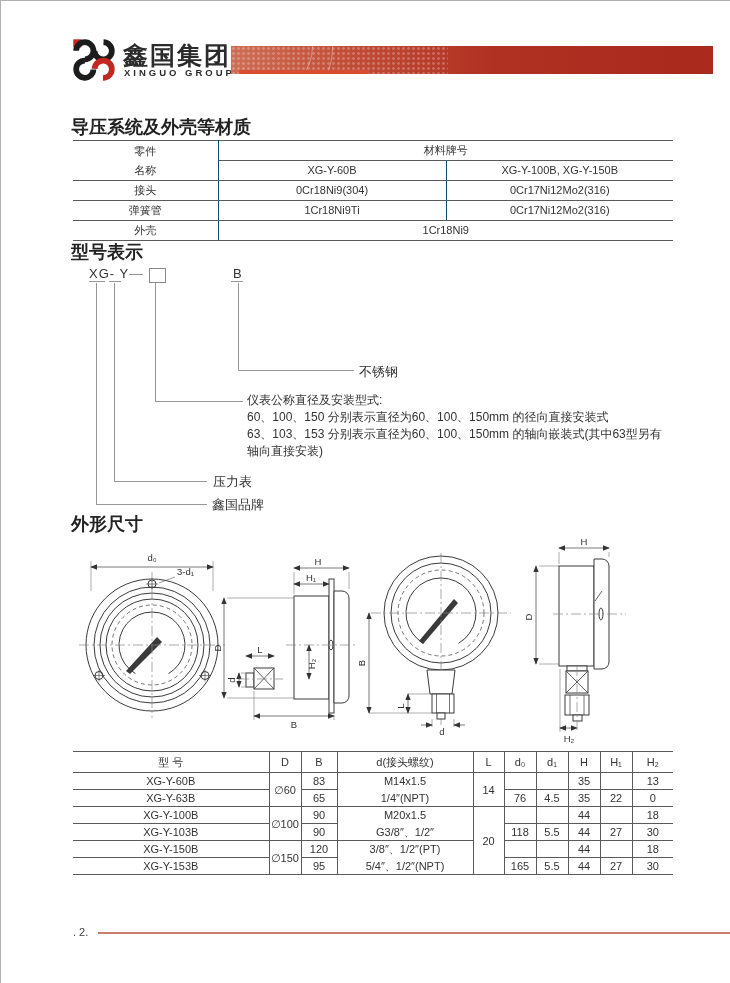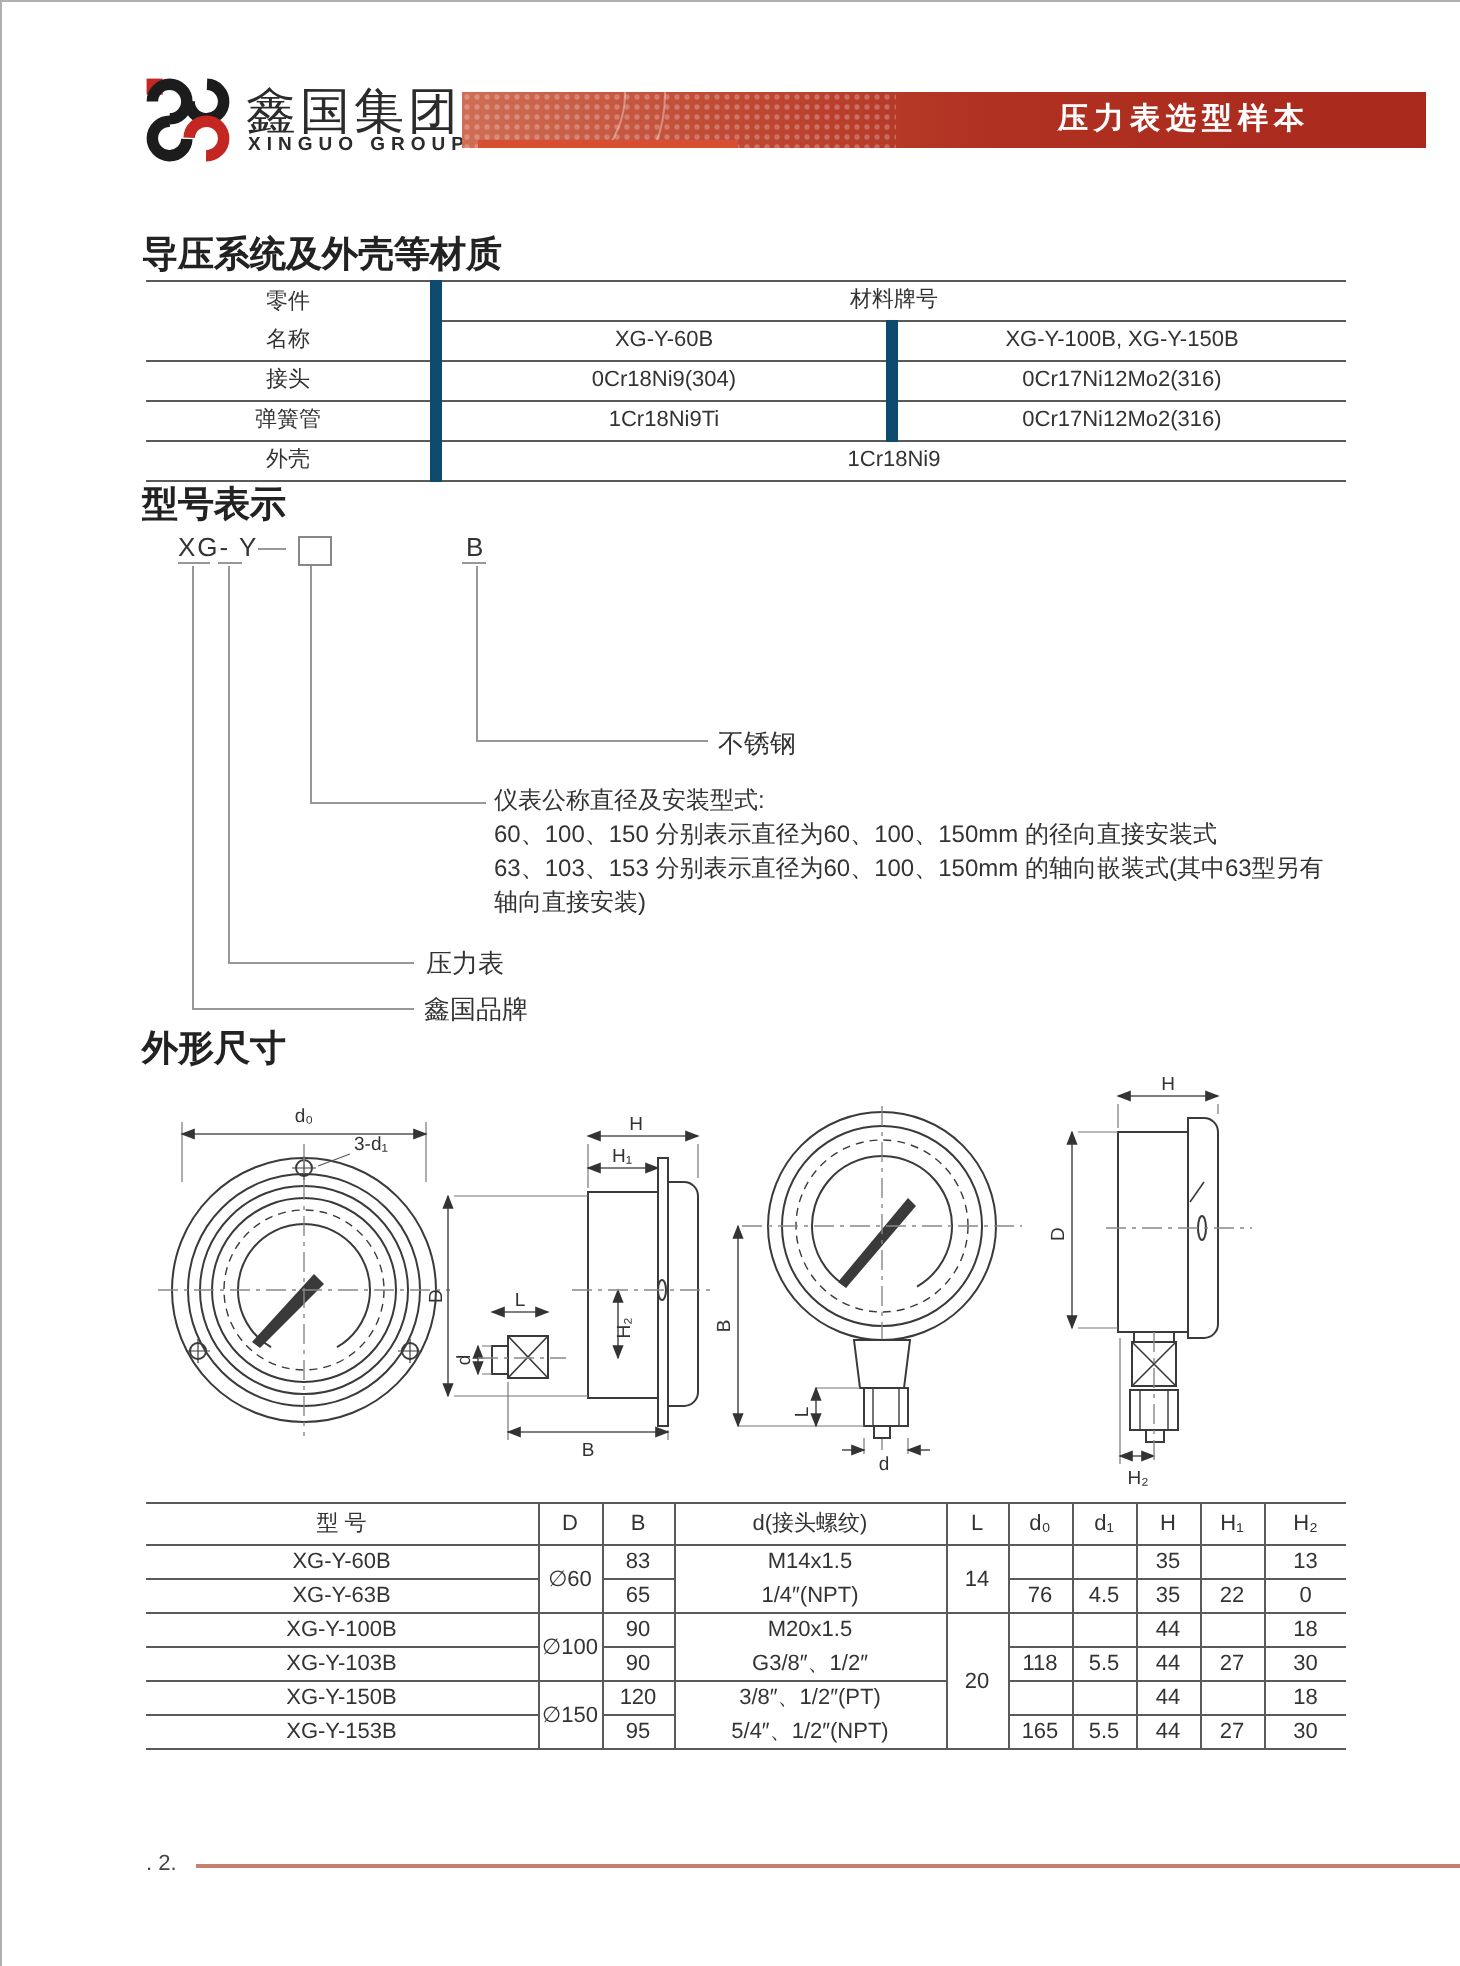--- a/index.html
+++ b/index.html
@@ -1,37 +1,37 @@
 <!DOCTYPE html>
 <html><head>
 <meta charset="utf-8">
 <style>
   html,body{margin:0;padding:0;background:#e8e8e8;}
   .page{position:relative;width:730px;height:983px;background:#fff;border:1px solid #b0b0b0;
         margin:0 auto;font-family:"Liberation Sans","DejaVu Sans",sans-serif;color:#333;overflow:hidden;}
   .abs{position:absolute;}
   
-  .logo-text-cn{position:absolute;left:122px;top:38px;font-size:25px;font-weight:normal;color:#2b2b2b;letter-spacing:2px;}
+  .logo-text-cn{position:absolute;left:122px;top:38px;font-size:25px;font-weight:bold;color:#2b2b2b;letter-spacing:2px;}
   .logo-text-en{position:absolute;left:123px;top:66px;font-size:9.5px;font-weight:bold;color:#2b2b2b;letter-spacing:3px;}
   .banner{position:absolute;left:230px;top:45px;width:482px;height:28px;
           background:linear-gradient(90deg,#cf6e55 0%,#c14c36 25%,#b03021 55%,#a92a1d 100%);overflow:hidden;}
   .banner-dots{position:absolute;left:0;top:0;width:45%;height:100%;
           background-image:radial-gradient(rgba(255,255,255,0.38) 1px,transparent 1.7px);
           background-size:5px 5px;opacity:.65;}
   .banner-arc{position:absolute;border:1px solid rgba(255,255,255,.35);border-radius:50%;}
   .banner-strip{position:absolute;left:8px;bottom:0;width:130px;height:4px;background:#d84e32;}
   .banner-title{position:absolute;right:58px;top:0;height:28px;line-height:28px;
           color:#fff;font-size:15px;font-weight:bold;letter-spacing:3px;}
   
   .sec-title{position:absolute;font-size:18px;font-weight:bold;color:#222;}
   
   table{border-collapse:collapse;table-layout:fixed;}
   .t1{position:absolute;left:72px;top:139px;width:600px;border-top:1px solid #5a5a5a;font-size:11px;}
   .t1 td{border-bottom:1px solid #5a5a5a;text-align:center;padding:0;height:19px;line-height:19px;}
-  .t1 td.vr{border-right:6px solid #0c4a6e;margin-top:36px;}
+  .t1 td.vr{border-right:1px solid #0c4a6e;margin-top:36px;}
   .t2{position:absolute;left:72px;top:750px;width:600px;border-top:1px solid #5a5a5a;font-size:11px;}
   .t2 td{border-bottom:1px solid #5a5a5a;border-right:1px solid #5a5a5a;text-align:center;
          padding:0;height:16px;line-height:16px;overflow:hidden;}
   .t2 td:last-child{border-right:none;}
   .t2 tr.head td{height:20px;line-height:20px;}
   .t2 td.nb{border-bottom:none;margin-top:12px;}
   
   .vl{position:absolute;width:1px;background:#979797;}
   .hl{position:absolute;height:1px;background:#979797;}
   .code-txt{position:absolute;font-size:13px;color:#333;letter-spacing:1px;text-align:center;}
@@ -58,21 +58,20 @@
     <circle cx="28" cy="28" r="7.5" fill="none" stroke="#c42721" stroke-width="5" stroke-dasharray="35 12.1" transform="rotate(-178 28 28)"></circle>
   </svg>
   <div class="logo-text-cn">鑫国集团</div>
   <div class="logo-text-en">XINGUO GROUP</div>
 
   <div class="banner">
     <div class="banner-dots"></div>
     <div class="banner-arc" style="left:-40px;top:-70px;width:140px;height:140px;"></div>
     <div class="banner-arc" style="left:-10px;top:-45px;width:90px;height:90px;"></div>
     <div class="banner-strip"></div>
-    <span class="banner-title">压力表选型样本</span>
   </div>
 
   <div class="sec-title" style="left:70px;top:114px">导压系统及外壳等材质</div>
 
   <table class="t1">
     <colgroup>
         <col style="width:145px">
         <col style="width:228px">
         <col style="width:227px">
       </colgroup>

